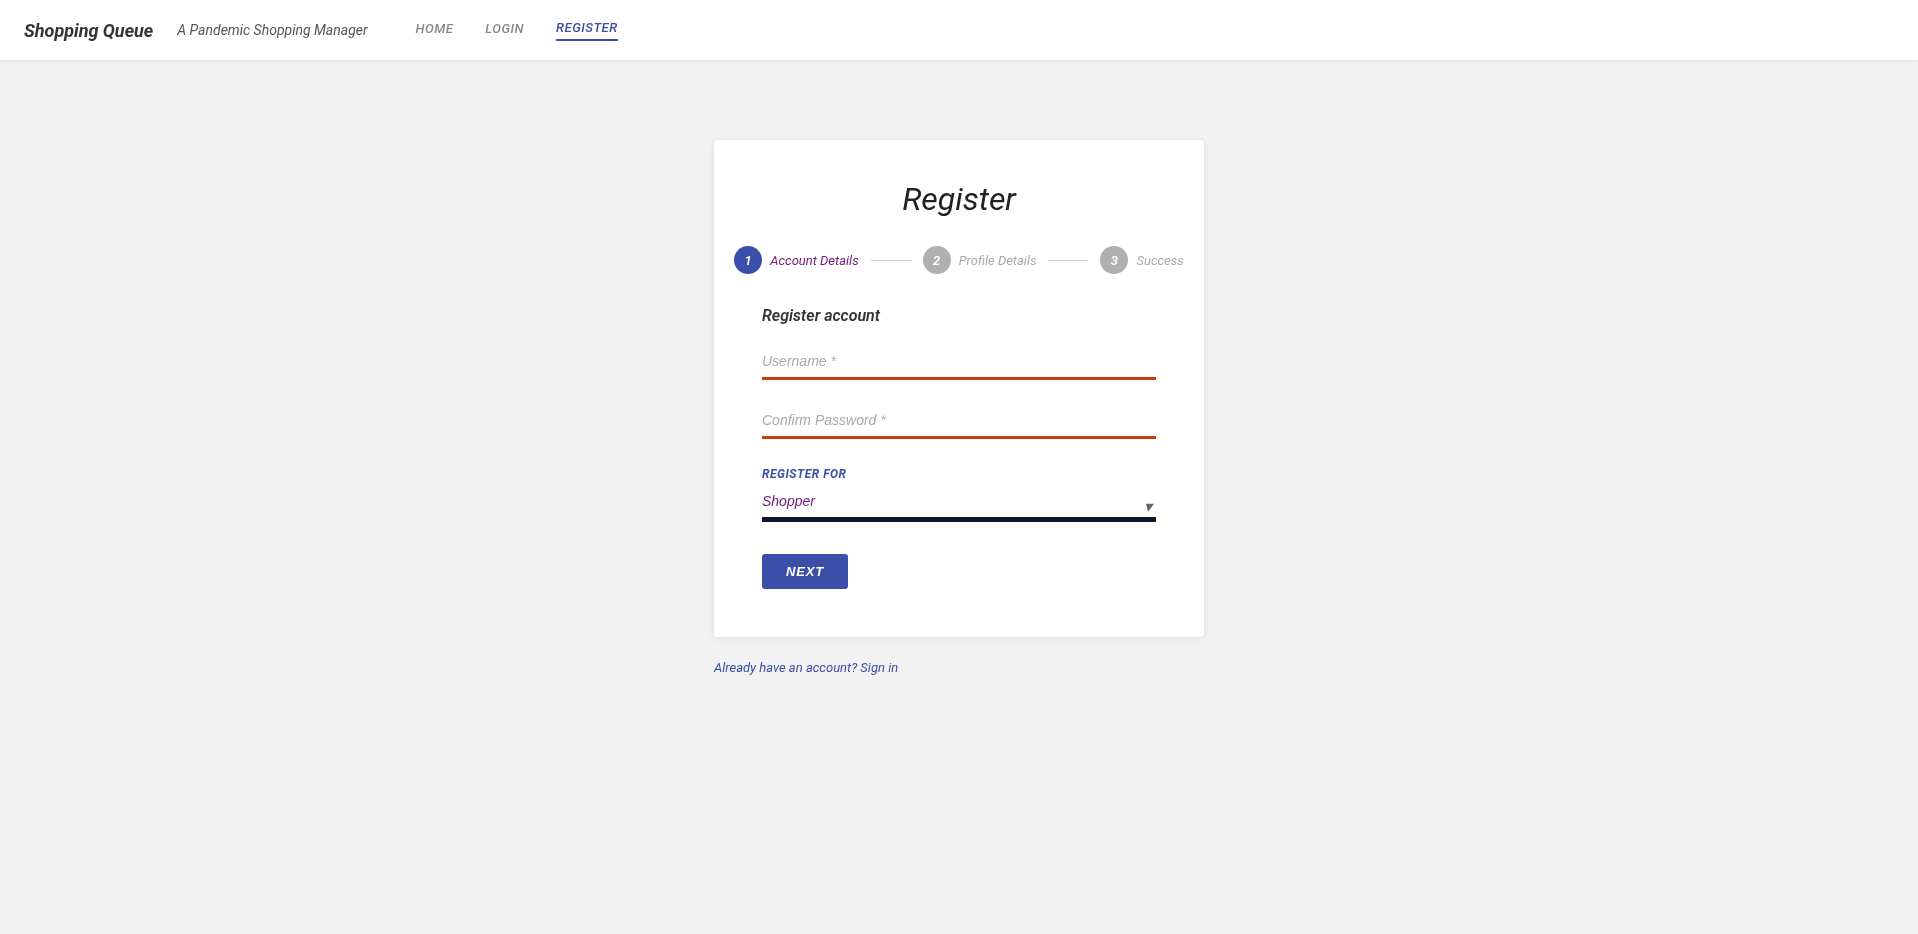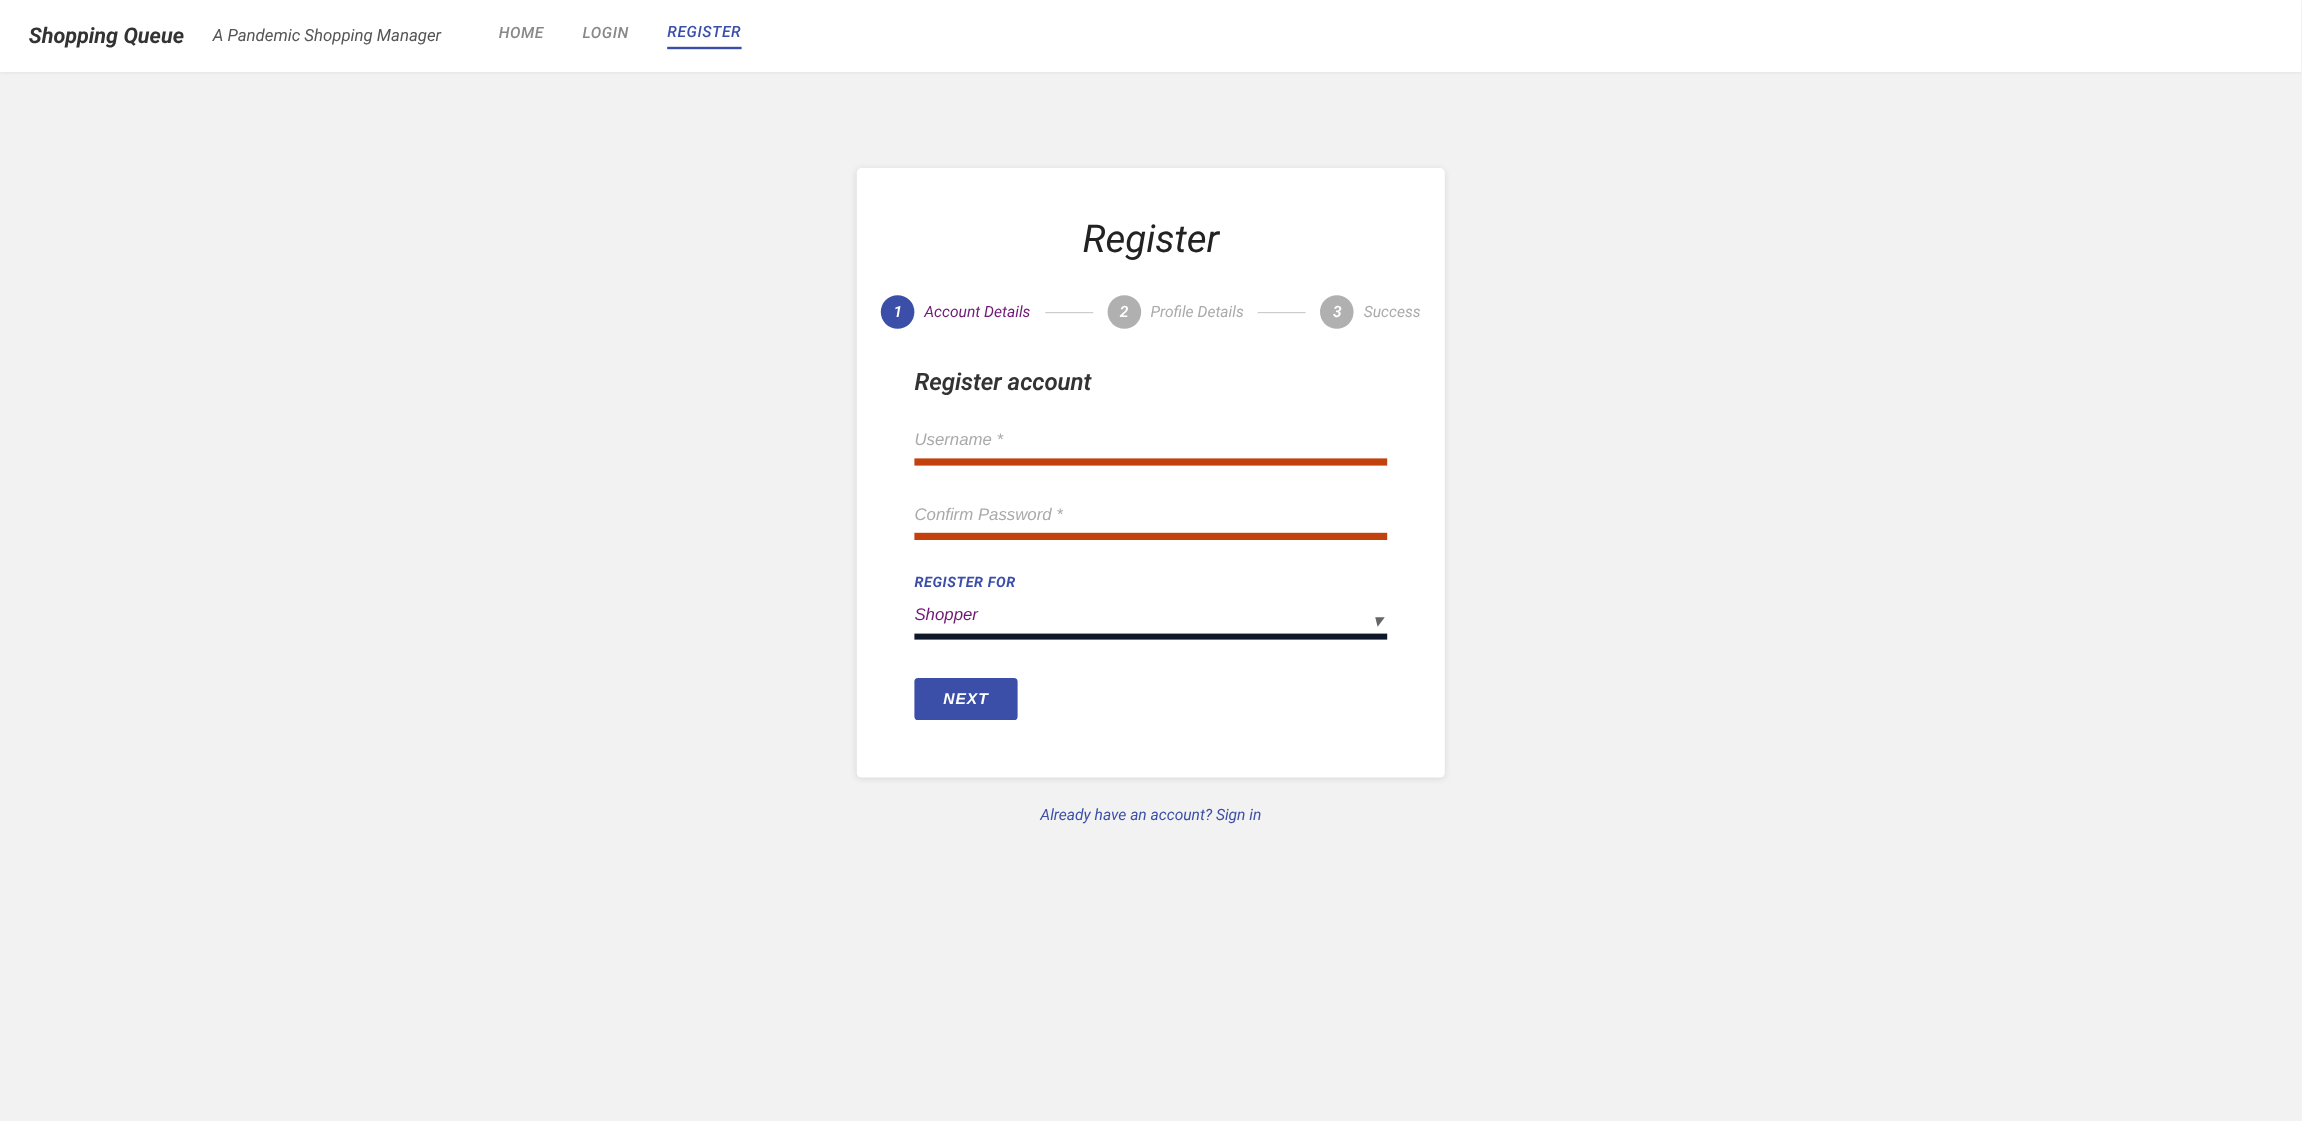--- a/index.html
+++ b/index.html
@@ -135,35 +135,35 @@
     .step-connector {
       flex: 1;
       height: 1px;
       background-color: #ccc;
       margin: 0 12px;
       min-width: 40px;
     }
 
     
     .form-section-title {
-      font-size: 20px;
+      font-size: 16px;
       font-weight: 600;
       color: #333;
       margin-bottom: 24px;
     }
 
     .form-group {
       margin-bottom: 28px;
       position: relative;
     }
 
     .form-input {
       width: 100%;
       border: none;
-      border-bottom: 6px solid #c2410c;
+      border-bottom: 3px solid #c2410c;
       padding: 4px 0 8px 0;
       font-size: 14px;
       color: #4d7c0f;
       background: transparent;
       outline: none;
     }
 
     .form-input::placeholder {
       color: #aaa;
       font-size: 14px;
@@ -219,21 +219,21 @@
       padding: 10px 24px;
       font-size: 13px;
       font-weight: 600;
       letter-spacing: 0.8px;
       border-radius: 3px;
       cursor: pointer;
     }
 
     
     .signin-link-container {
-      text-align: center;
+      text-align: left;
       margin-top: 20px;
     }
 
     .signin-link {
       font-size: 13px;
       color: #3b4fa8;
       text-decoration: none;
       cursor: pointer;
     }
   </style>

